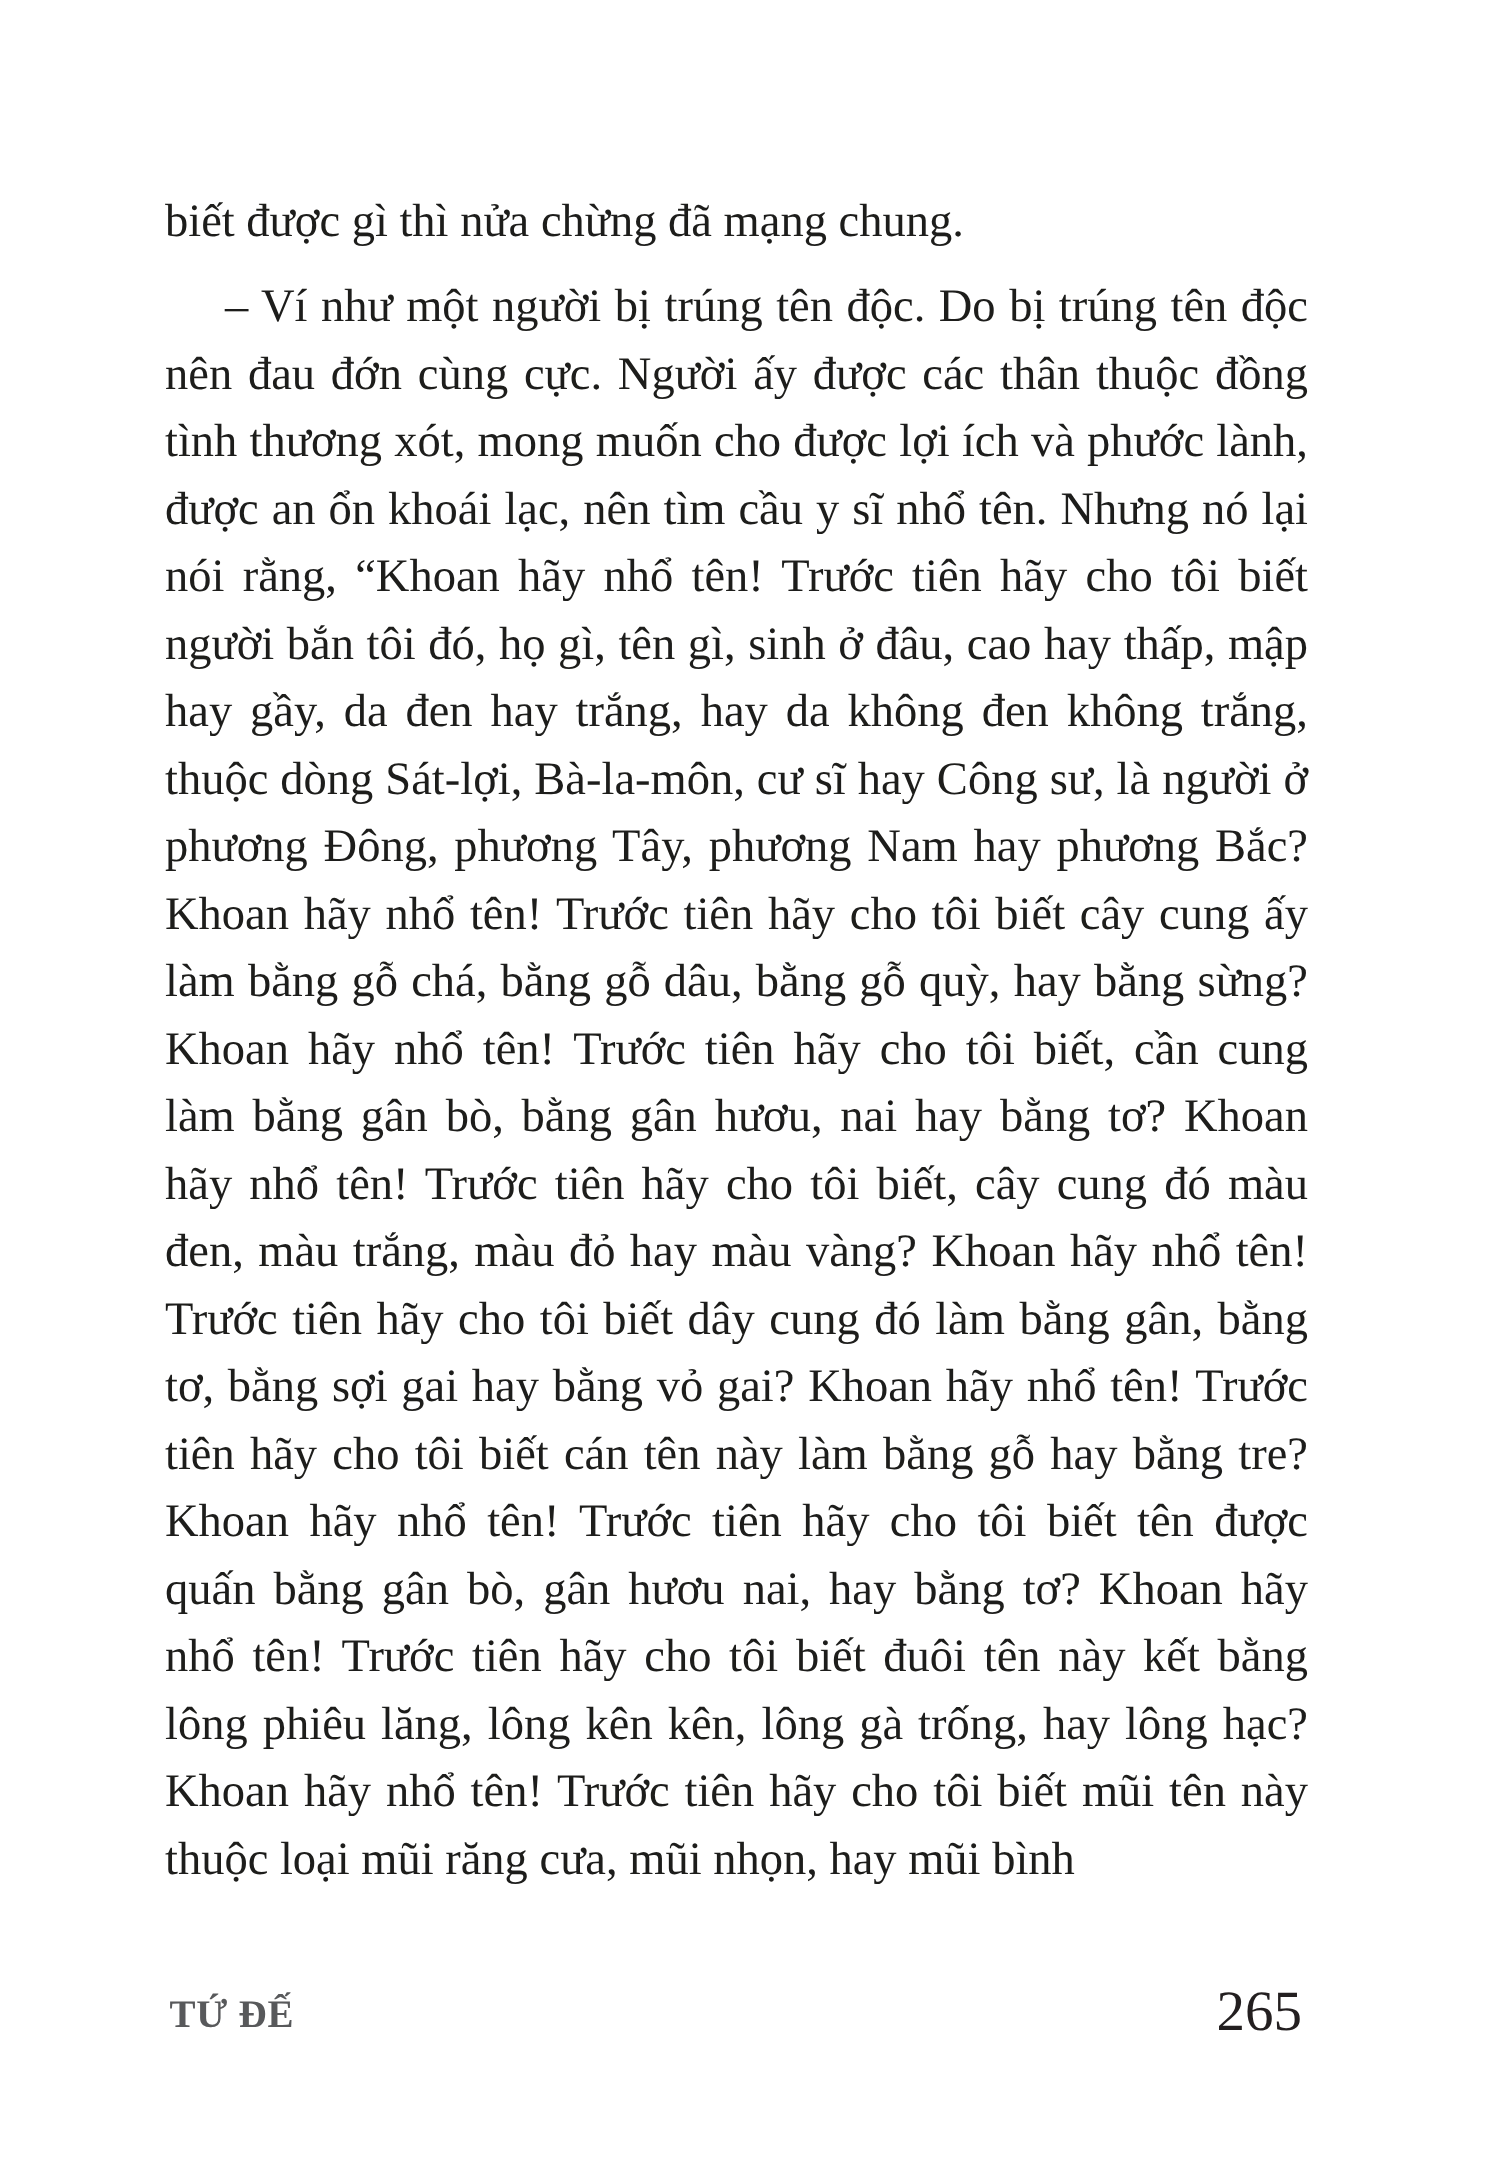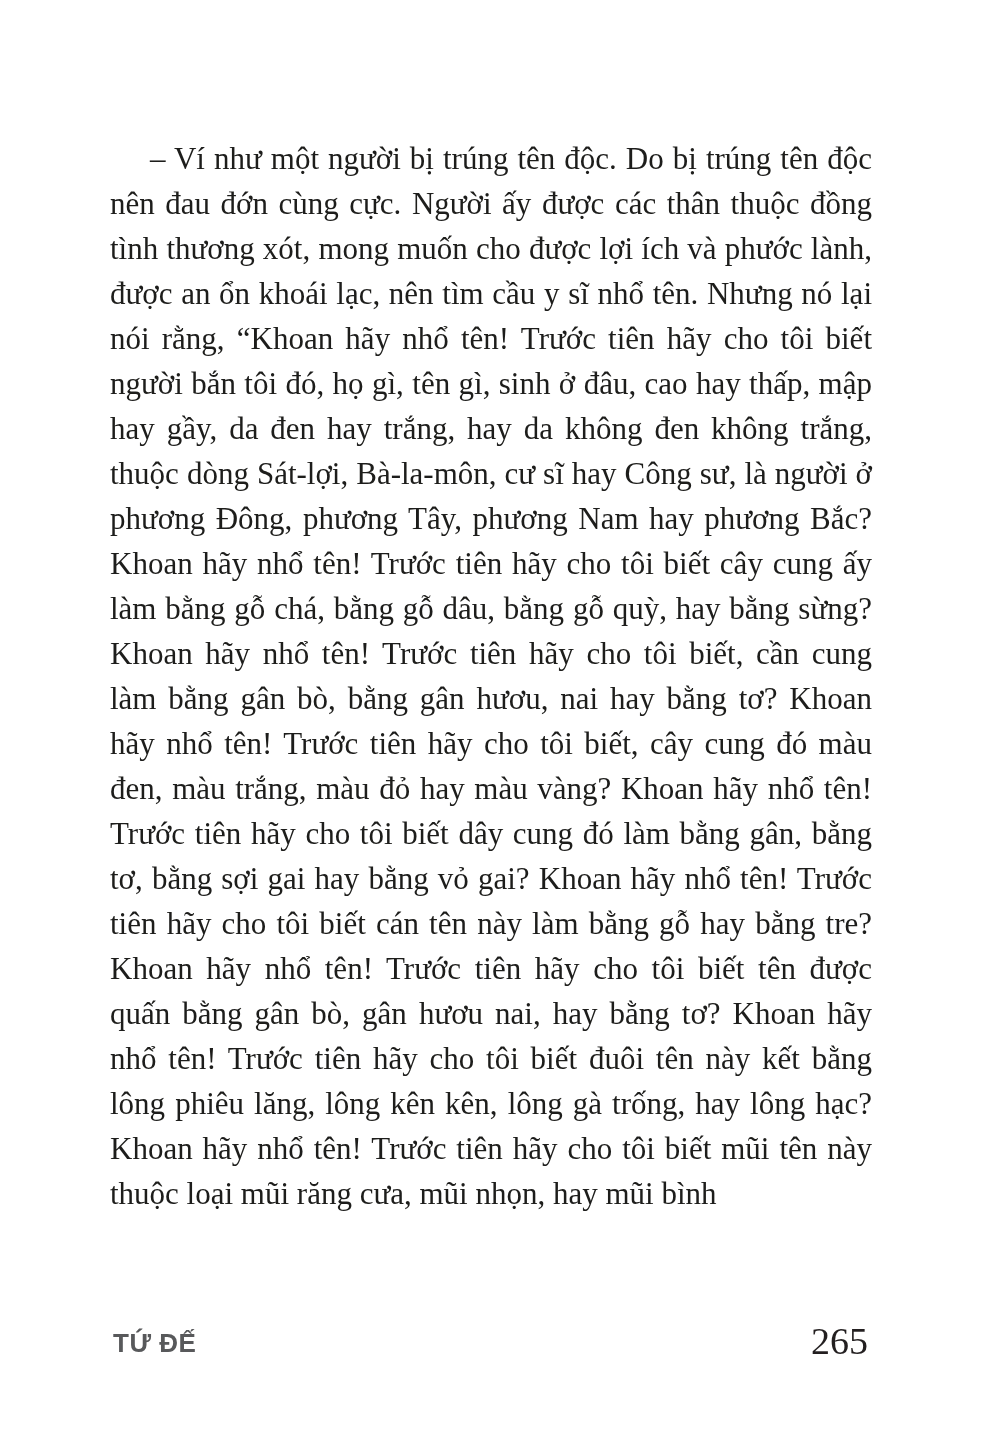--- a/index.html
+++ b/index.html
@@ -41,21 +41,21 @@
       position: absolute;
       left: 0;
       right: 0;
       top: 1322px;
       height: 44px;
     }
     .running-title {
       position: absolute;
       left: 113px;
       top: 8px;
-      font-family: Liberation Sans, sans-serif;
+      font-family: Liberation Serif, serif;
       font-weight: bold;
       font-size: 26px;
       letter-spacing: 0.5px;
       color: #58595b;
       line-height: 1;
     }
     .page-number {
       position: absolute;
       right: 132px;
       top: 0;
@@ -64,20 +64,21 @@
       color: #231f20;
       line-height: 1;
     }
   </style>
 </head>
 <body>
 
 <div class="page">
 
   <div class="body-text">
+    <p class="p-continuation">biết được gì thì nửa chừng đã mạng chung.</p>
     <p class="p-indent">– Ví như một người bị trúng tên độc. Do bị trúng tên độc nên đau đớn cùng cực. Người ấy được các thân thuộc đồng tình thương xót, mong muốn cho được lợi ích và phước lành, được an ổn khoái lạc, nên tìm cầu y sĩ nhổ tên. Nhưng nó lại nói rằng, “Khoan hãy nhổ tên! Trước tiên hãy cho tôi biết người bắn tôi đó, họ gì, tên gì, sinh ở đâu, cao hay thấp, mập hay gầy, da đen hay trắng, hay da không đen không trắng, thuộc dòng Sát-lợi, Bà-la-môn, cư sĩ hay Công sư, là người ở phương Đông, phương Tây, phương Nam hay phương Bắc? Khoan hãy nhổ tên! Trước tiên hãy cho tôi biết cây cung ấy làm bằng gỗ chá, bằng gỗ dâu, bằng gỗ quỳ, hay bằng sừng? Khoan hãy nhổ tên! Trước tiên hãy cho tôi biết, cần cung làm bằng gân bò, bằng gân hươu, nai hay bằng tơ? Khoan hãy nhổ tên! Trước tiên hãy cho tôi biết, cây cung đó màu đen, màu trắng, màu đỏ hay màu vàng? Khoan hãy nhổ tên! Trước tiên hãy cho tôi biết dây cung đó làm bằng gân, bằng tơ, bằng sợi gai hay bằng vỏ gai? Khoan hãy nhổ tên! Trước tiên hãy cho tôi biết cán tên này làm bằng gỗ hay bằng tre? Khoan hãy nhổ tên! Trước tiên hãy cho tôi biết tên được quấn bằng gân bò, gân hươu nai, hay bằng tơ? Khoan hãy nhổ tên! Trước tiên hãy cho tôi biết đuôi tên này kết bằng lông phiêu lăng, lông kên kên, lông gà trống, hay lông hạc? Khoan hãy nhổ tên! Trước tiên hãy cho tôi biết mũi tên này thuộc loại mũi răng cưa, mũi nhọn, hay mũi bình</p>
   </div>
 
   <div class="footer">
     <span class="running-title">TỨ ĐẾ</span>
     <span class="page-number">265</span>
   </div>
 
 </div>
 

